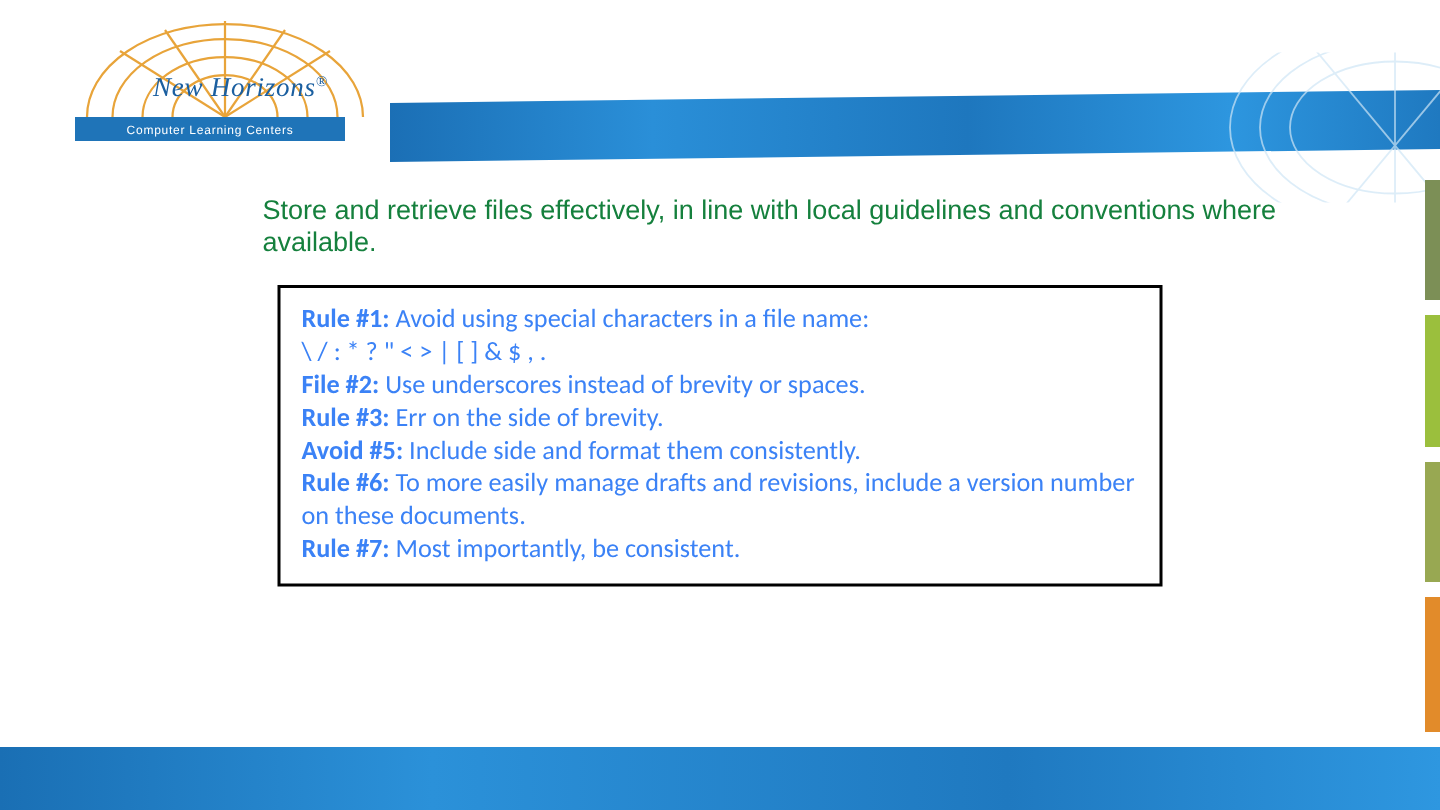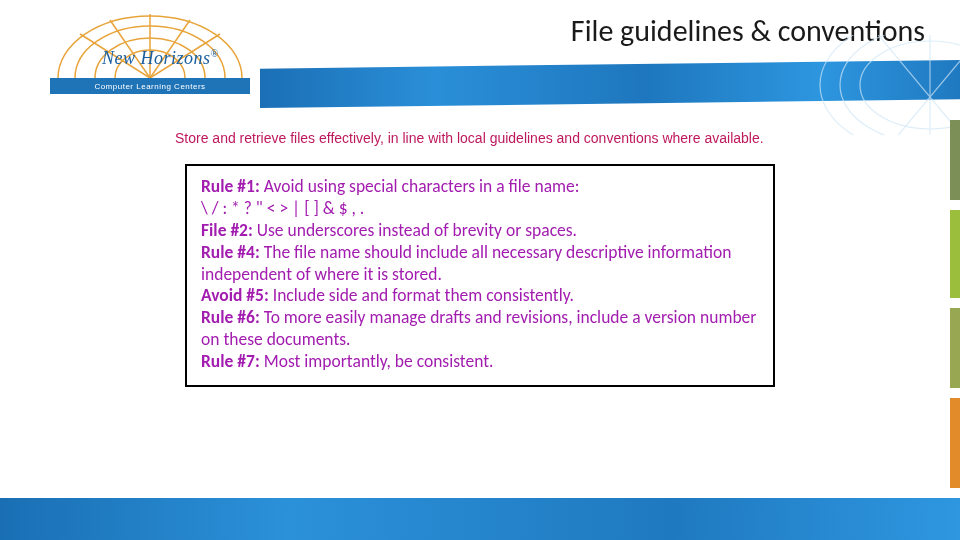--- a/index.html
+++ b/index.html
@@ -20,21 +20,21 @@
     position: absolute;
     left: 50px;
     top: 6px;
     width: 210px;
     height: 90px;
   }
   .logo-band {
     position: absolute;
     top: 72px;
     left: 0;
-    width: 200px;
+    width: 180px;
     height: 16px;
     background: #1f74b8;
     display: flex;
     align-items: center;
     justify-content: center;
   }
   .logo-band span {
     color: #fff;
     font-size: 8px;
     letter-spacing: 0.5px;
@@ -79,35 +79,35 @@
   }
   .body-area {
     position: absolute;
     top: 130px;
     left: 0;
     right: 0;
     bottom: 42px;
     padding: 0 50px 0 175px;
   }
   .intro {
-    font-size: 14px;
-    color: #be185d;
+    font-size: 18px;
+    color: #15803d;
     margin-bottom: 18px;
     font-family: Arial, sans-serif;
   }
   .rule-box {
     border: 2px solid #000;
     padding: 10px 14px 12px 14px;
     width: 590px;
     margin-left: 10px;
   }
   .rule-box p {
     font-size: 17.5px;
     line-height: 1.25;
-    color: #a21caf;
+    color: #3b82f6;
     font-family: Calibri, Arial, sans-serif;
   }
   .rule-box p .lbl {
     font-weight: 600;
   }
   .footer-bar {
     position: absolute;
     left: 0;
     right: 0;
     bottom: 0;
@@ -145,21 +145,20 @@
       <line x1="170" y1="28" x2="100" y2="72" stroke="#e8a43a" stroke-width="1.5"></line>
     </svg>
     <div class="logo-text">
       <span>New Horizons</span><span style="font-size:10px;vertical-align:super">®</span>
     </div>
     <div class="logo-band">
       <span>Computer Learning Centers</span>
     </div>
   </div>
 
-  <div class="page-title">File guidelines &amp; conventions</div>
 
   <div class="wave-band"></div>
 
   <svg class="globe-lines" viewBox="0 0 160 100">
     <g stroke="#cfe6f6" stroke-width="1.2" fill="none" opacity="0.7">
       <ellipse cx="120" cy="50" rx="110" ry="70"></ellipse>
       <ellipse cx="120" cy="50" rx="90" ry="58"></ellipse>
       <ellipse cx="120" cy="50" rx="70" ry="44"></ellipse>
       <line x1="120" y1="-20" x2="120" y2="120"></line>
       <line x1="60" y1="-10" x2="160" y2="110"></line>
@@ -177,20 +176,20 @@
     <div class="tab-gap"></div>
     <div style="background: rgb(226, 139, 42); height: 90px;"></div>
   </div>
 
 <div class="body-area">
   <div class="intro">Store and retrieve files effectively, in line with local guidelines and conventions where available.</div>
   <div class="rule-box" id="rules-box">
       <p><span class="lbl">Rule #1:</span><span>  Avoid using special characters in a file name:</span></p>
       <p><span>\ / : * ? " &lt; &gt; | [ ] &amp; $ , .</span></p>
       <p><span class="lbl">File #2:</span><span> Use underscores instead of brevity or spaces.</span></p>
-      <p><span class="lbl">Rule #4:</span><span> The file name should include all necessary descriptive information independent of where it is stored.</span></p>
+      <p><span class="lbl">Rule #3:</span><span> Err on the side of brevity.</span></p>
       <p><span class="lbl">Avoid #5:</span><span> Include side and format them consistently.</span></p>
       <p><span class="lbl">Rule #6:</span><span> To more easily manage drafts and revisions, include a version number on these documents.</span></p>
       <p><span class="lbl">Rule #7:</span><span> Most importantly, be consistent.</span></p>
     </div>
 </div>
 
 <div class="footer-bar"></div>
 
 </body></html>

